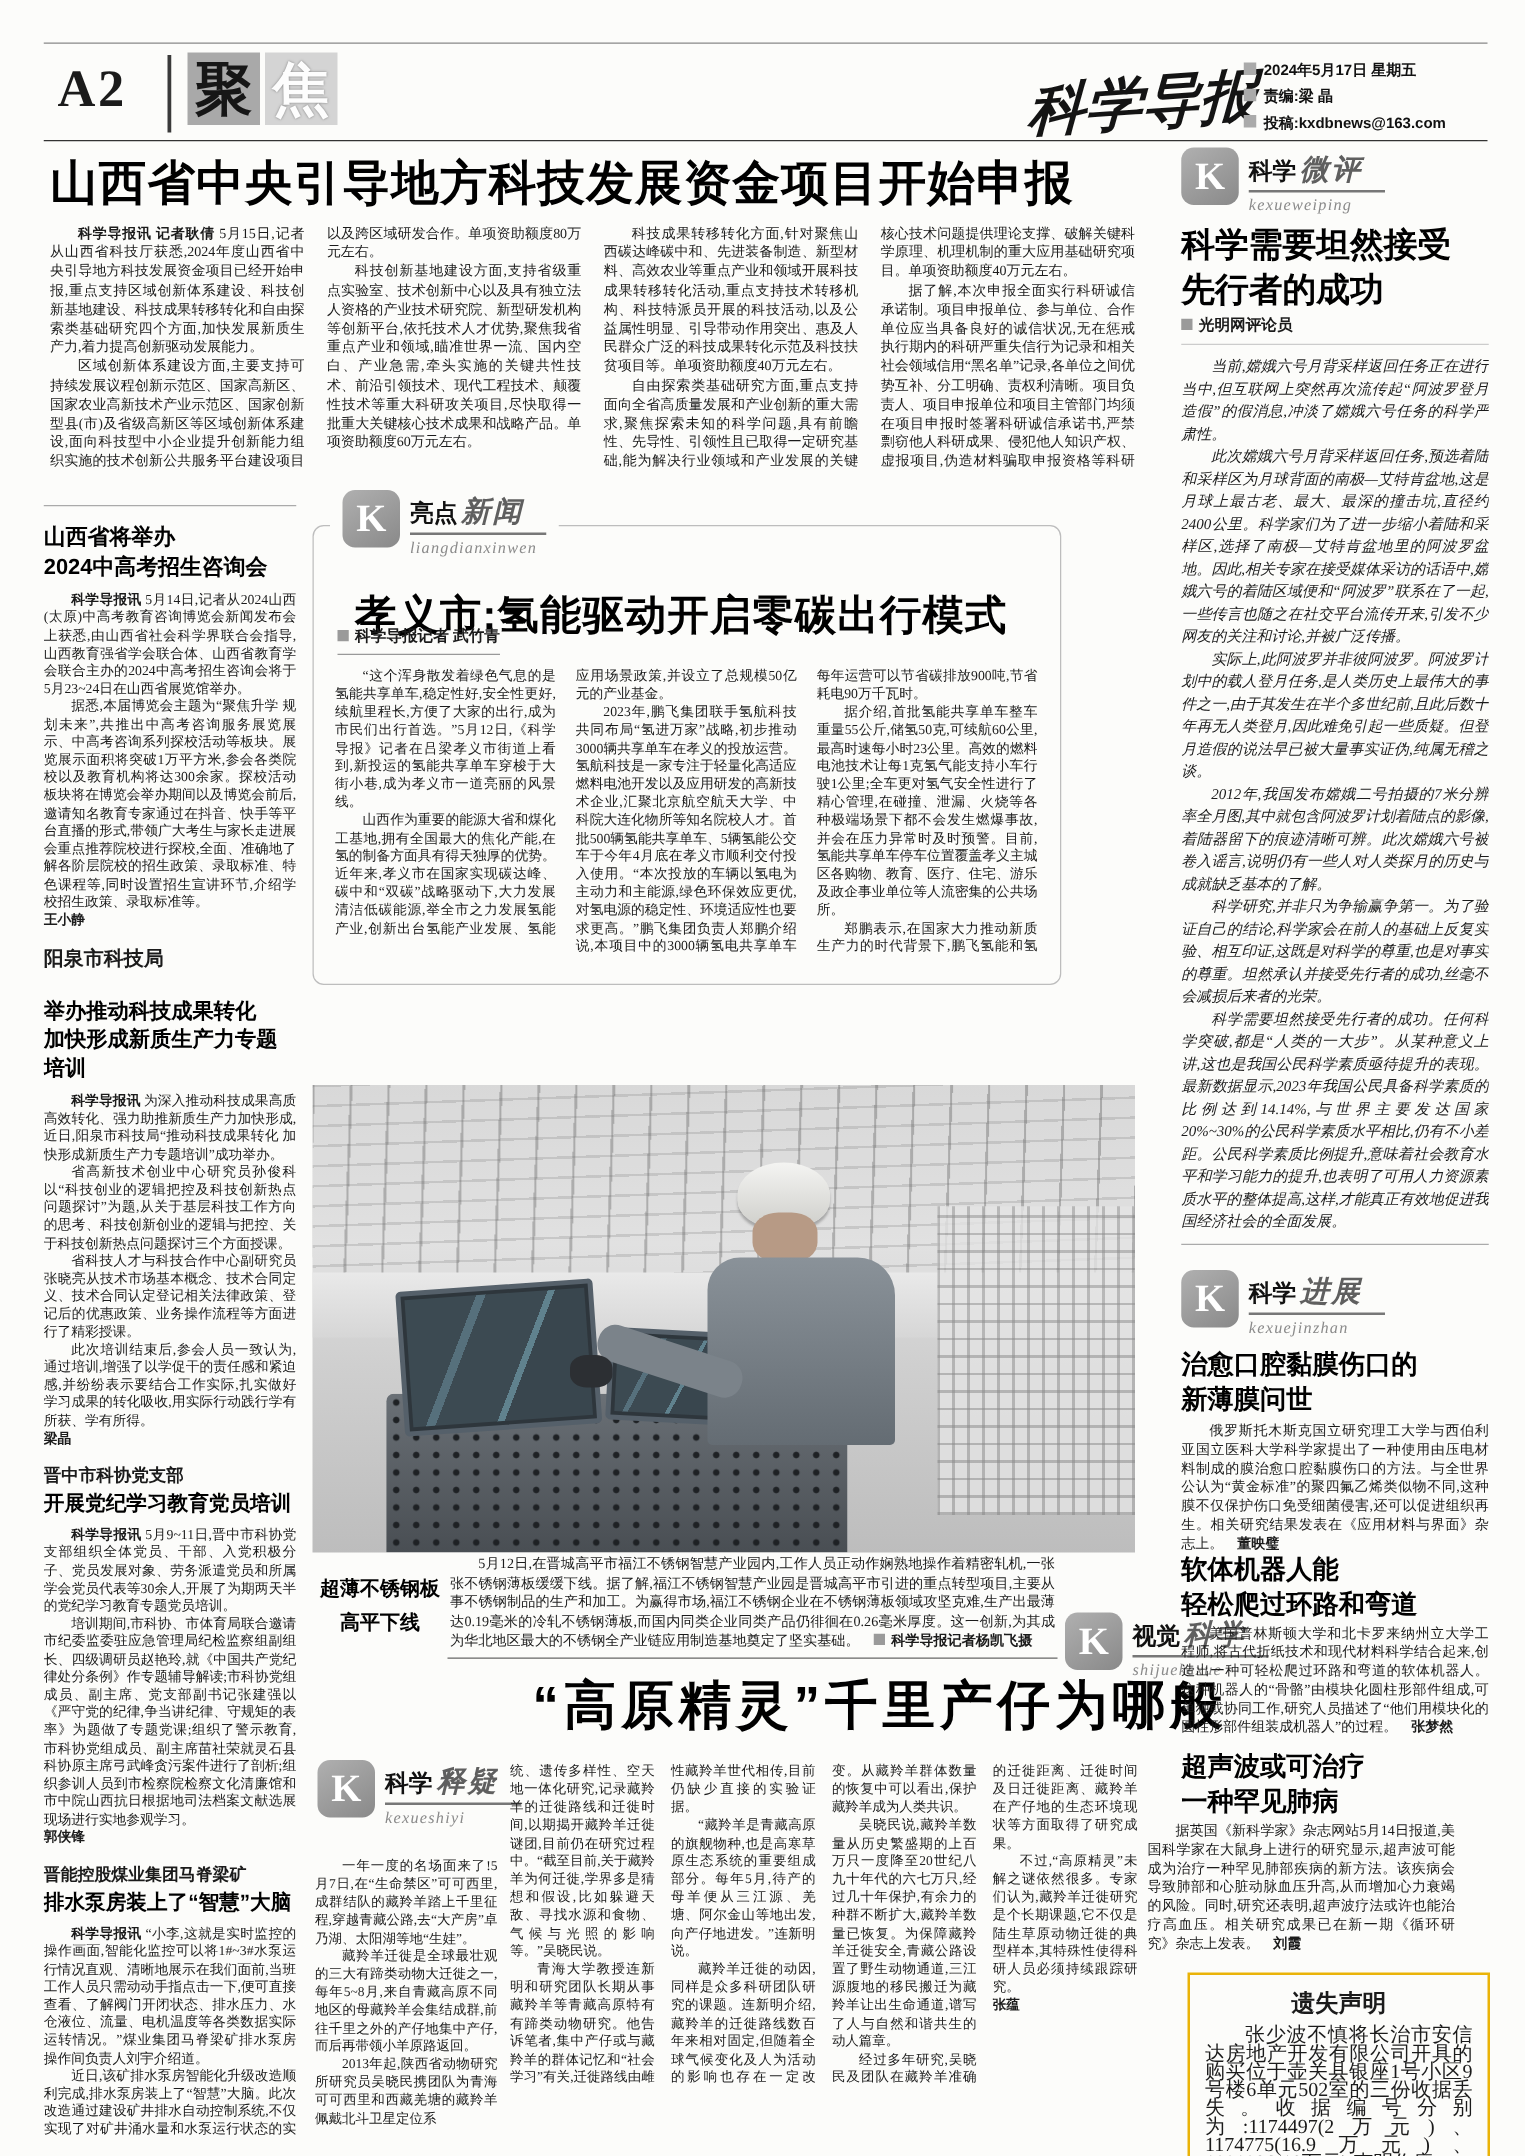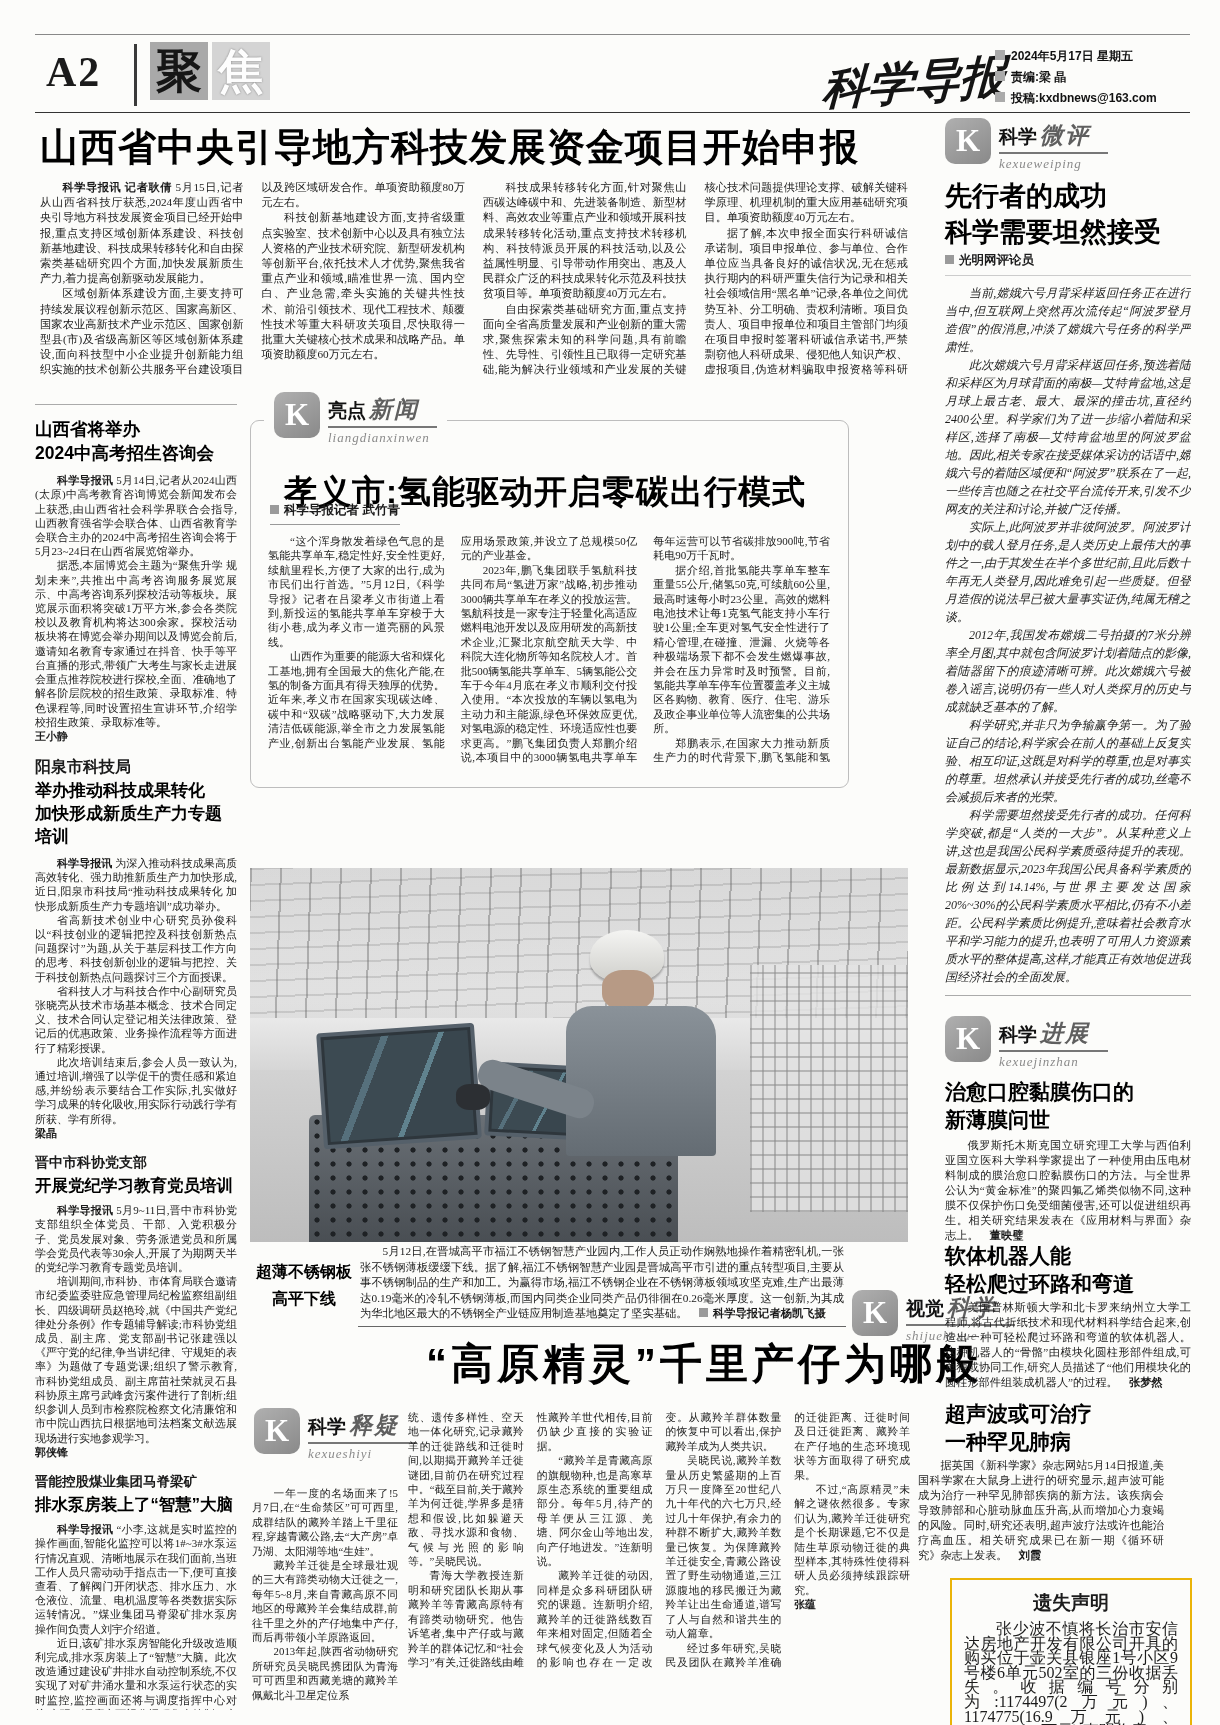--- a/index.html
+++ b/index.html
@@ -107,21 +107,21 @@
       </div>
       <div class="body-text" style="font-size:11px;line-height:14.2px;margin-top:8px;">
         <p><b>科学导报讯 </b><span>5月14日,记者从2024山西(太原)中高考教育咨询博览会新闻发布会上获悉,由山西省社会科学界联合会指导,山西教育强省学会联合体、山西省教育学会联合主办的2024中高考招生咨询会将于5月23~24日在山西省展览馆举办。</span></p>
         <p>据悉,本届博览会主题为“聚焦升学 规划未来”,共推出中高考咨询服务展览展示、中高考咨询系列探校活动等板块。展览展示面积将突破1万平方米,参会各类院校以及教育机构将达300余家。探校活动板块将在博览会举办期间以及博览会前后,邀请知名教育专家通过在抖音、快手等平台直播的形式,带领广大考生与家长走进展会重点推荐院校进行探校,全面、准确地了解各阶层院校的招生政策、录取标准、特色课程等,同时设置招生宣讲环节,介绍学校招生政策、录取标准等。</p>
         <p class="byline">王小静</p>
       </div>
     </div>
 
     <div style="margin-top:14px;">
       <div class="kicker" style="font-size:16px;">阳泉市科技局</div>
-      <div class="art-title" style="font-size:17px;margin-top:2px;">
+      <div class="art-title" style="font-size:17px;margin-top:20px;">
         <div>举办推动科技成果转化</div>
           <div>加快形成新质生产力专题培训</div>
       </div>
       <div class="body-text" style="font-size:11px;line-height:14.2px;margin-top:7px;">
         <p><b>科学导报讯 </b><span>为深入推动科技成果高质高效转化、强力助推新质生产力加快形成,近日,阳泉市科技局“推动科技成果转化 加快形成新质生产力专题培训”成功举办。</span></p>
         <p>省高新技术创业中心研究员孙俊科以“科技创业的逻辑把控及科技创新热点问题探讨”为题,从关于基层科技工作方向的思考、科技创新创业的逻辑与把控、关于科技创新热点问题探讨三个方面授课。</p>
         <p>省科技人才与科技合作中心副研究员张晓亮从技术市场基本概念、技术合同定义、技术合同认定登记相关法律政策、登记后的优惠政策、业务操作流程等方面进行了精彩授课。</p>
         <p>此次培训结束后,参会人员一致认为,通过培训,增强了以学促干的责任感和紧迫感,并纷纷表示要结合工作实际,扎实做好学习成果的转化吸收,用实际行动践行学有所获、学有所得。</p>
         <p class="byline">梁晶</p>
       </div>
@@ -239,22 +239,22 @@
     <div class="ktile">K</div>
     <div>
       <div class="badge-top">
           <span class="badge-cn">科学</span>
           <span class="badge-script">微评</span>
         </div>
       <div class="badge-py">kexueweiping</div>
     </div>
   </div>
   <div class="abs art-title" style="left:945px;top:178px;width:246px;font-size:27px;">
-    <div>先行者的成功</div>
-      <div>科学需要坦然接受</div>
+    <div>科学需要坦然接受</div>
+      <div>先行者的成功</div>
   </div>
   <div class="abs" style="left:945px;top:252px;width:246px;border-bottom:1px solid #ccc;padding-bottom:6px;font:bold 12.5px 'Liberation Sans',sans-serif;">
     <span class="sq"></span><span>光明网评论员</span>
   </div>
   <div class="abs essay" style="left:945px;top:284px;width:246px;height:700px;font-size:12px;line-height:18px;overflow:hidden;">
     <p>当前,嫦娥六号月背采样返回任务正在进行当中,但互联网上突然再次流传起“阿波罗登月造假”的假消息,冲淡了嫦娥六号任务的科学严肃性。</p>
     <p>此次嫦娥六号月背采样返回任务,预选着陆和采样区为月球背面的南极—艾特肯盆地,这是月球上最古老、最大、最深的撞击坑,直径约2400公里。科学家们为了进一步缩小着陆和采样区,选择了南极—艾特肯盆地里的阿波罗盆地。因此,相关专家在接受媒体采访的话语中,嫦娥六号的着陆区域便和“阿波罗”联系在了一起,一些传言也随之在社交平台流传开来,引发不少网友的关注和讨论,并被广泛传播。</p>
     <p>实际上,此阿波罗并非彼阿波罗。阿波罗计划中的载人登月任务,是人类历史上最伟大的事件之一,由于其发生在半个多世纪前,且此后数十年再无人类登月,因此难免引起一些质疑。但登月造假的说法早已被大量事实证伪,纯属无稽之谈。</p>
     <p>2012年,我国发布嫦娥二号拍摄的7米分辨率全月图,其中就包含阿波罗计划着陆点的影像,着陆器留下的痕迹清晰可辨。此次嫦娥六号被卷入谣言,说明仍有一些人对人类探月的历史与成就缺乏基本的了解。</p>
     <p>科学研究,并非只为争输赢争第一。为了验证自己的结论,科学家会在前人的基础上反复实验、相互印证,这既是对科学的尊重,也是对事实的尊重。坦然承认并接受先行者的成功,丝毫不会减损后来者的光荣。</p>

